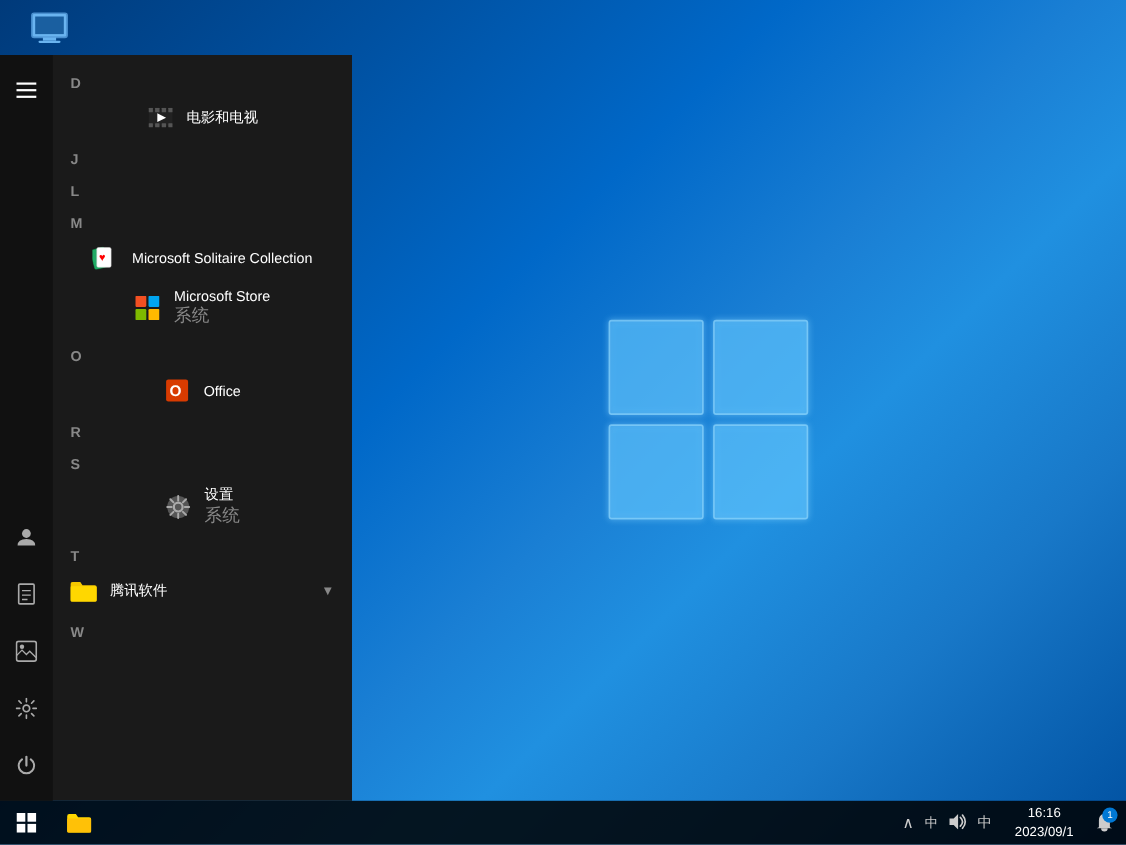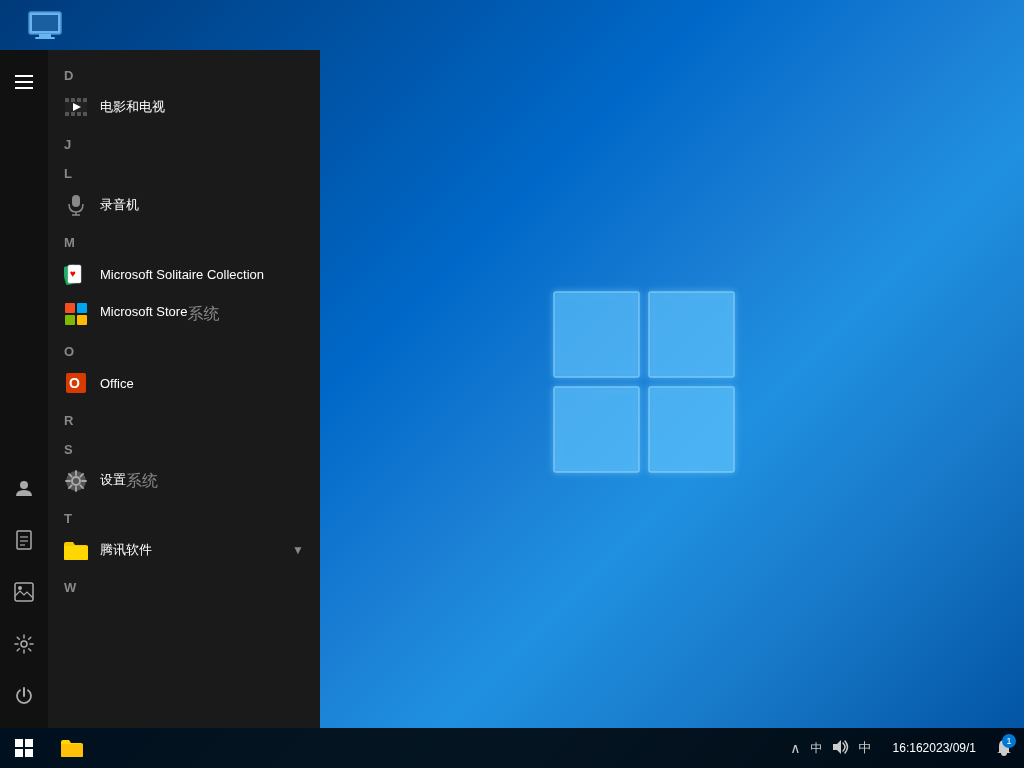--- a/index.html
+++ b/index.html
@@ -87,21 +87,21 @@
 
     .taskbar-systray {
       display: flex;
       align-items: center;
       gap: 4px;
       padding: 0 6px;
     }
 
     .taskbar-clock {
       display: flex;
-      flex-direction: row;
+      flex-direction: column;
       align-items: center;
       padding: 0 8px;
       cursor: pointer;
       font-size: 12px;
       line-height: 1.4;
     }
 
     .taskbar-notification {
       width: 32px;
       height: 40px;
@@ -176,35 +176,36 @@
 
     .app-item {
       display: flex;
       align-items: center;
       padding: 8px 16px;
       cursor: pointer;
       color: white;
       font-size: 13px;
       gap: 12px;
       min-height: 40px;
+      justify-content: center;
     }
 
     .app-icon {
       width: 24px;
       height: 24px;
       display: flex;
       align-items: center;
       justify-content: center;
       flex-shrink: 0;
       font-size: 18px;
     }
 
     .app-info {
       display: flex;
-      flex-direction: row;
+      flex-direction: column;
     }
 
     .app-name {
       font-size: 13px;
       color: white;
     }
 
     .app-subtitle {
       font-size: 16px;
       color: #888;
@@ -383,31 +384,20 @@
             <rect x="18" y="14" width="4" height="4" rx="0.5" fill="#555"></rect>
             <polygon points="8,5 8,13 16,9" fill="white"></polygon>
           </svg>
         </div>
         <span class="app-name">电影和电视</span>
       </div>
 
       <div class="section-letter">J</div>
 
       <div class="section-letter">L</div>
-      <div class="app-item">
-        <div class="app-icon">
-          <svg width="18" height="22" viewBox="0 0 18 22">
-            <rect x="5" y="1" width="8" height="12" rx="4" fill="#888"></rect>
-            <path d="M2 10 Q2 18 9 18 Q16 18 16 10" fill="none" stroke="#888" stroke-width="1.5"></path>
-            <line x1="9" y1="18" x2="9" y2="21" stroke="#888" stroke-width="1.5"></line>
-            <line x1="5" y1="21" x2="13" y2="21" stroke="#888" stroke-width="1.5"></line>
-          </svg>
-        </div>
-        <span class="app-name">录音机</span>
-      </div>
 
       <div class="section-letter">M</div>
       <div class="app-item">
         <div class="app-icon">
           <svg width="24" height="22" viewBox="0 0 24 22">
 
             <rect x="0" y="3" width="13" height="18" rx="1.5" fill="#2a6" stroke="#1a5" stroke-width="0.5" transform="rotate(-15 6 12)"></rect>
             <rect x="4" y="2" width="13" height="18" rx="1.5" fill="white" stroke="#ccc" stroke-width="0.5"></rect>
             <text x="6" y="14" font-size="10" fill="red">♥</text>
           </svg>

